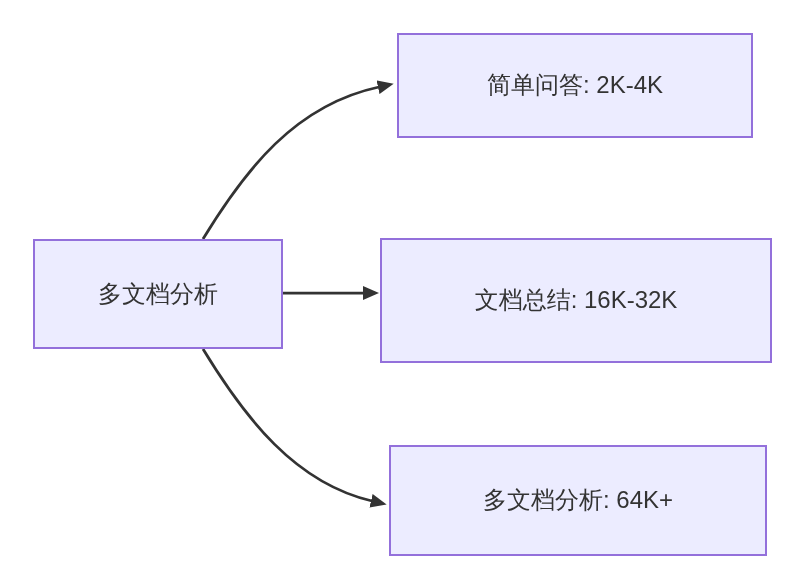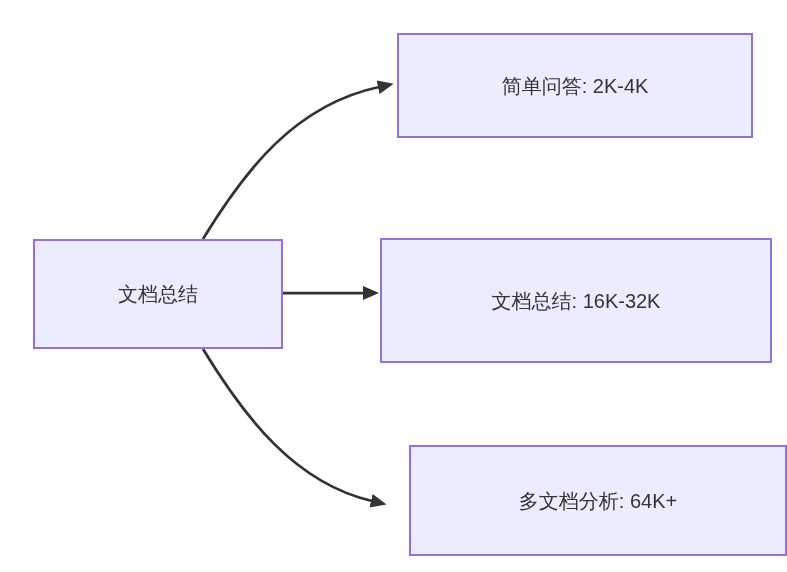--- a/index.html
+++ b/index.html
@@ -22,51 +22,51 @@
     width: 787px;
     height: 572px;
     pointer-events: none;
   }
   .node {
     position: absolute;
     box-sizing: border-box;
     background: #ECECFF;
     border: 2px solid #9370DB;
     color: #333333;
-    font-size: 20px;
+    font-size: 24px;
     line-height: 1.2;
     display: flex;
     align-items: center;
     justify-content: center;
     text-align: center;
     white-space: nowrap;
   }
   .node-root   { left: 33px;  top: 239px; width: 250px; height: 110px; }
   .node-branch-0 { left: 397px; top: 33px;  width: 356px; height: 105px; }
   .node-branch-1 { left: 380px; top: 238px; width: 392px; height: 125px; }
-  .node-branch-2 { left: 389px; top: 445px; width: 378px; height: 111px; margin-left: 20px; }
+  .node-branch-2 { left: 389px; top: 445px; width: 378px; height: 111px; }
 </style>
 </head>
 <body>
 
 <div class="canvas">
 
   <svg class="edges-layer" viewBox="0 0 787 572" aria-hidden="true">
     <defs>
       <marker id="arrowhead" markerUnits="userSpaceOnUse" markerWidth="18" markerHeight="14" refX="1" refY="7" orient="auto">
         <path d="M0,0 L16,7 L0,14 Z" fill="#333333"></path>
       </marker>
     </defs>
     <path d="M203,239 C245,170 295,105 379,87" fill="none" stroke-width="2.75" marker-end="url(#arrowhead)" stroke="#333333"></path>
     <path d="M283,293 L364,293" fill="none" stroke-width="2.75" marker-end="url(#arrowhead)" stroke="#333333"></path>
     <path d="M203,349 C245,418 295,483 372,501" fill="none" stroke-width="2.75" marker-end="url(#arrowhead)" stroke="#333333"></path>
   </svg>
 
   <div class="node node-root">
-    <span>文档总结</span>
+    <span>多文档分析</span>
   </div>
 
   <div class="node node-branch-0">
     <span>简单问答: 2K-4K</span>
   </div>
 
   <div class="node node-branch-1">
     <span>文档总结: 16K-32K</span>
   </div>
 

